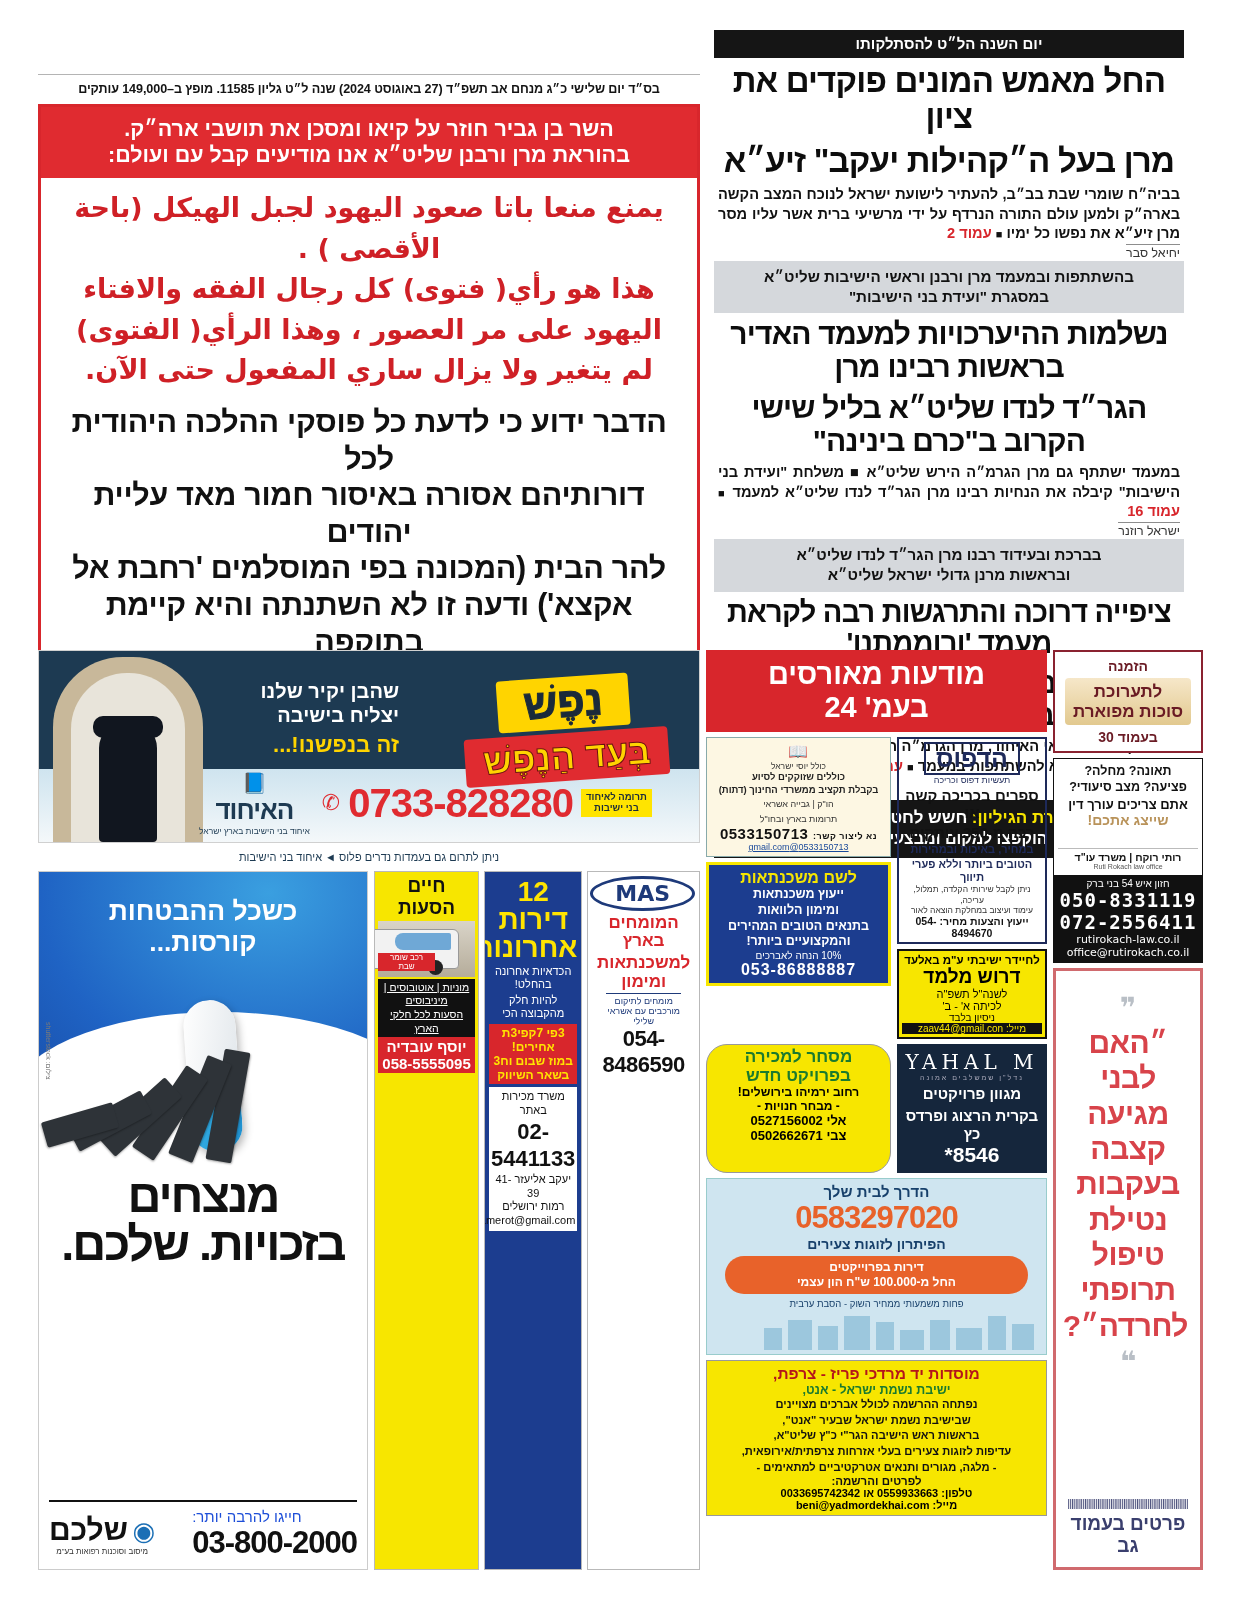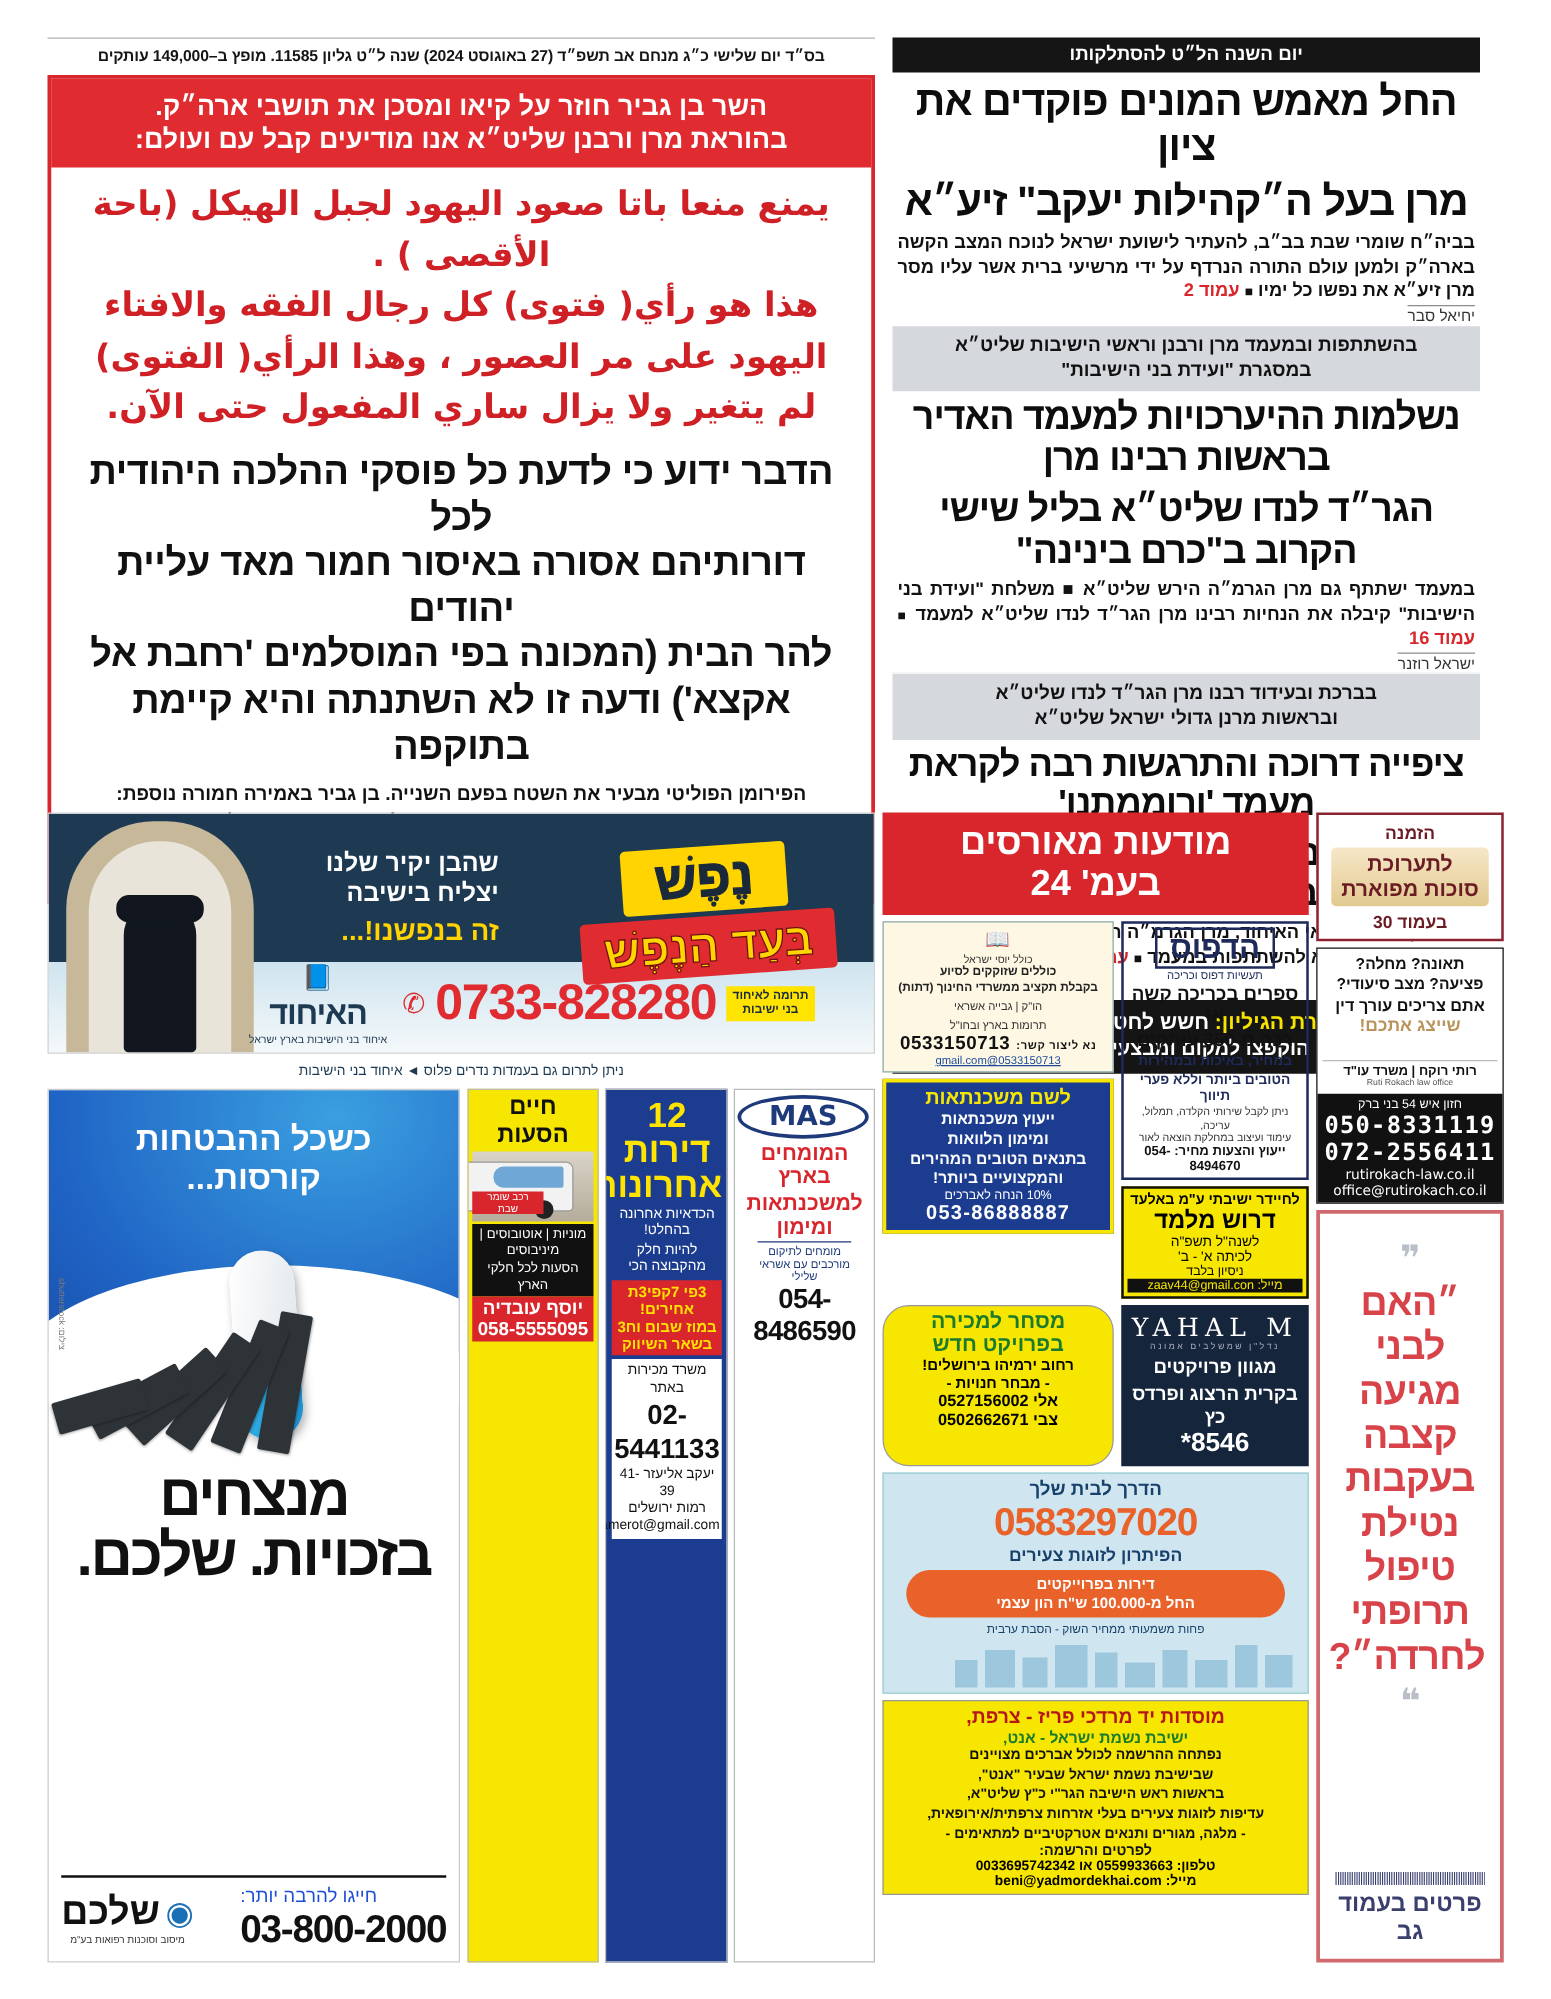--- a/index.html
+++ b/index.html
@@ -27,20 +27,21 @@
     font-family:"DejaVu Sans",sans-serif;
     transform:scaleY(1.22) scaleX(1.06);
     transform-origin:top left;
   }
   .dateline {
     border-top:1px solid #b4b4b4;
     padding:7px 0 6px 0;
     font-size:12.6px; font-weight:bold; color:#141414;
     text-align:center; letter-spacing:-0.1px;
     white-space:nowrap;
+    margin-top:44px;
   }
 
   
   .main-story { border:3px solid #d8262c; background:#fff; margin-top:2px; }
   .main-kicker {
     background:#e02b30; color:#fff; text-align:center;
     font-size:21.5px; font-weight:bold; line-height:1.22;
     padding:9px 10px 10px 10px;
   }
   .arabic-block {
@@ -174,21 +175,21 @@
   .ad-12 .sub { font-size:11px; line-height:1.2; margin-top:3px; }
   .ad-12 .red { background:#d8262c; color:#ffe400; font-size:12px; font-weight:bold; margin-top:4px; padding:2px; }
   .ad-12 .white { background:#fff; color:#111; font-size:11px; padding:3px 2px; margin-top:3px; line-height:1.25; }
   .ad-12 .ph { background:#fff; color:#111; font-size:22px; font-weight:bold; }
   .ad-bus { background:#f7e600; text-align:center; padding:3px; }
   .ad-bus .ttl { font-size:19px; font-weight:bold; color:#111; }
   .bus-img { height:56px; background:linear-gradient(180deg,#d9d4c8,#b5ac9a); margin:2px 0; position:relative; }
   .bus-body { position:absolute; top:8px; right:16px; width:150px; height:40px; background:#f2f2f2; border-radius:14px 6px 4px 4px; border:1px solid #999; }
   .bus-win { position:absolute; top:12px; right:24px; width:56px; height:17px; background:#6fa8d6; border-radius:8px 2px 2px 8px; }
   .bus-wheel { position:absolute; bottom:2px; width:15px; height:15px; background:#222; border-radius:50%; }
-  .ad-bus .dk { background:#111; color:#fff; font-size:10.5px; line-height:1.3; padding:2px; }
+  .ad-bus .dk { background:#111; color:#fff; font-size:10.5px; line-height:1.3; padding:2px;text-decoration:underline; }
   .ad-bus .ph { background:#d8262c; color:#fff; font-size:15px; font-weight:bold; padding:1px; }
 
   .left-col { width:150px; display:flex; flex-direction:column; gap:5px; }
 
   
   .cls-col { flex:1; display:flex; flex-direction:column; gap:5px; }
   .ad-hadfus { border:2px solid #1e2a5a; text-align:center; padding:3px; }
   .hadfus-logo { border:2px solid #1e2a5a; display:inline-block; padding:0 10px; font-size:25px; font-weight:bold; color:#1e2a5a; }
   .hadfus-sl { font-size:9px; color:#1e2a5a; }
   .hadfus-b { font-size:15px; font-weight:bold; color:#111; line-height:1.15; margin-top:2px; }

